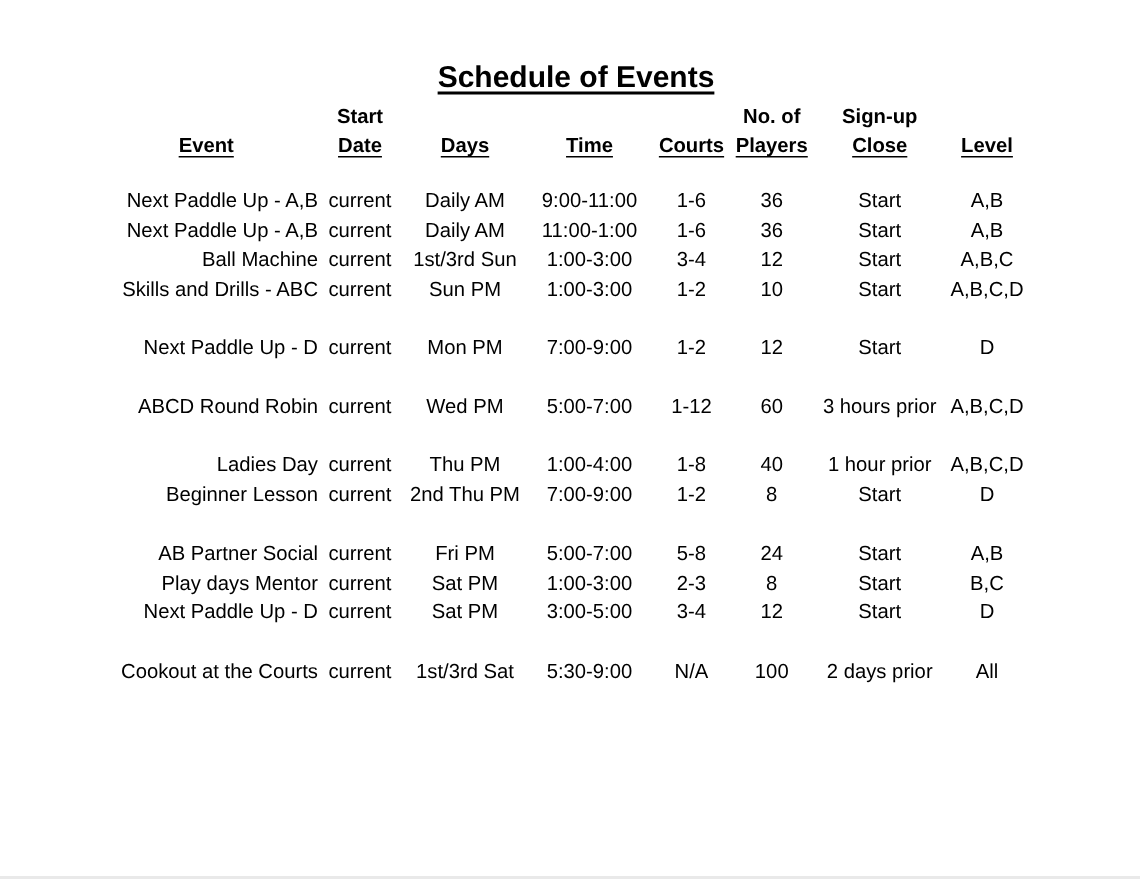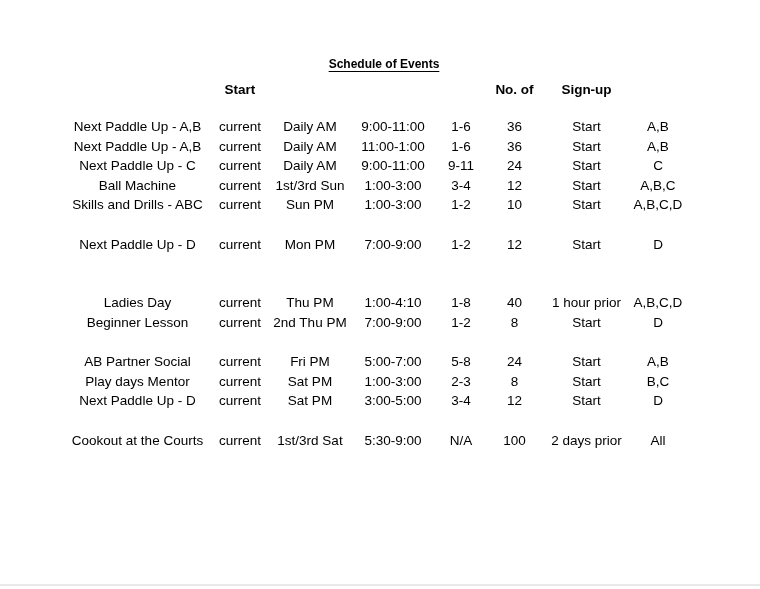--- a/index.html
+++ b/index.html
@@ -16,23 +16,23 @@
     font-family: "Liberation Sans", sans-serif;
     overflow: hidden;
   }
   .content {
     position: absolute;
     left: 63px;
     top: 43px;
     width: 621px;
   }
   .title {
-    margin: 12px 0 6px 0;
+    margin: 0 0 6px 0;
     padding-left: 21px;
-    font-size: 12px;
+    font-size: 20px;
     line-height: 19px;
     font-weight: bold;
     text-decoration: underline;
     text-underline-offset: 3px;
     text-align: center;
   }
   table.schedule {
     border-collapse: collapse;
     table-layout: fixed;
     width: 621px;
@@ -49,21 +49,21 @@
   }
   table.schedule thead th {
     font-weight: bold;
     line-height: 19px;
   }
   table.schedule thead tr.hdr-underline th {
     text-decoration: underline;
     text-underline-offset: 3px;
   }
   table.schedule .col-event {
-    text-align: center;
+    text-align: right;
   }
   table.schedule tr.lead-spacer td { height: 18px; line-height: 18px; }
   table.schedule tr.spacer td { height: 19.6px; line-height: 19.6px; }
   .page-edge {
     position: absolute;
     left: 0;
     top: 584px;
     width: 760px;
     height: 2px;
     background: #e9e9e9;
@@ -90,20 +90,30 @@
         <tr class="hdr-top">
           <th class="col-event"></th>
           <th>Start</th>
           <th></th>
           <th></th>
           <th></th>
           <th>No. of</th>
           <th>Sign-up</th>
           <th></th>
         </tr>
+        <tr class="hdr-underline">
+          <th class="col-event" style="text-align:center;">Event</th>
+          <th>Date</th>
+          <th>Days</th>
+          <th>Time</th>
+          <th>Courts</th>
+          <th>Players</th>
+          <th>Close</th>
+          <th>Level</th>
+        </tr>
       </thead>
       <tbody id="schedule-body">
           <tr class="lead-spacer">
             <td colspan="8"></td>
           </tr>
           <tr>
             <td class="col-event">Next Paddle Up - A,B</td>
             <td>current</td>
             <td>Daily AM</td>
             <td>9:00-11:00</td>
@@ -116,30 +126,20 @@
             <td class="col-event">Next Paddle Up - A,B</td>
             <td>current</td>
             <td>Daily AM</td>
             <td>11:00-1:00</td>
             <td>1-6</td>
             <td>36</td>
             <td>Start</td>
             <td>A,B</td>
           </tr>
           <tr>
-            <td class="col-event">Next Paddle Up - C</td>
-            <td>current</td>
-            <td>Daily AM</td>
-            <td>9:00-11:00</td>
-            <td>9-11</td>
-            <td>24</td>
-            <td>Start</td>
-            <td>C</td>
-          </tr>
-          <tr>
             <td class="col-event">Ball Machine</td>
             <td>current</td>
             <td>1st/3rd Sun</td>
             <td>1:00-3:00</td>
             <td>3-4</td>
             <td>12</td>
             <td>Start</td>
             <td>A,B,C</td>
           </tr>
           <tr>
@@ -161,28 +161,38 @@
             <td>Mon PM</td>
             <td>7:00-9:00</td>
             <td>1-2</td>
             <td>12</td>
             <td>Start</td>
             <td>D</td>
           </tr>
           <tr class="spacer">
             <td colspan="8"></td>
           </tr>
+          <tr>
+            <td class="col-event">ABCD Round Robin</td>
+            <td>current</td>
+            <td>Wed PM</td>
+            <td>5:00-7:00</td>
+            <td>1-12</td>
+            <td>60</td>
+            <td>3 hours prior</td>
+            <td>A,B,C,D</td>
+          </tr>
           <tr class="spacer">
             <td colspan="8"></td>
           </tr>
           <tr>
             <td class="col-event">Ladies Day</td>
             <td>current</td>
             <td>Thu PM</td>
-            <td>1:00-4:10</td>
+            <td>1:00-4:00</td>
             <td>1-8</td>
             <td>40</td>
             <td>1 hour prior</td>
             <td>A,B,C,D</td>
           </tr>
           <tr>
             <td class="col-event">Beginner Lesson</td>
             <td>current</td>
             <td>2nd Thu PM</td>
             <td>7:00-9:00</td>

